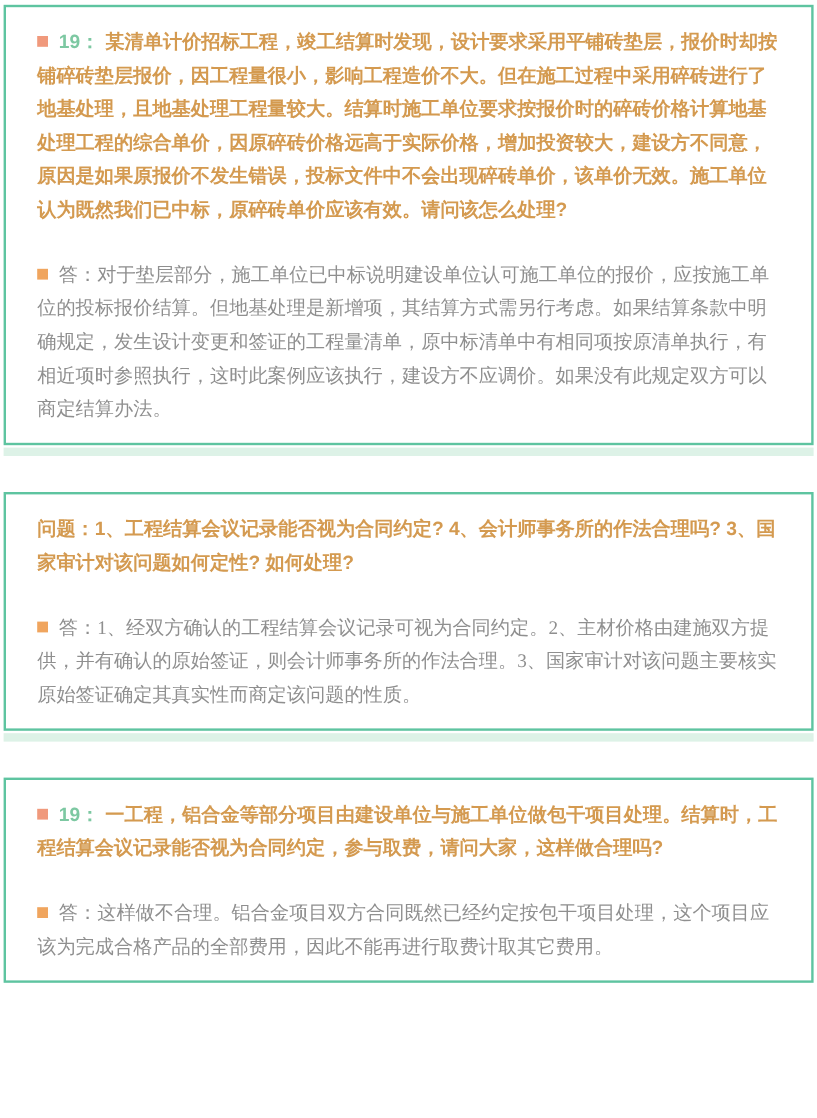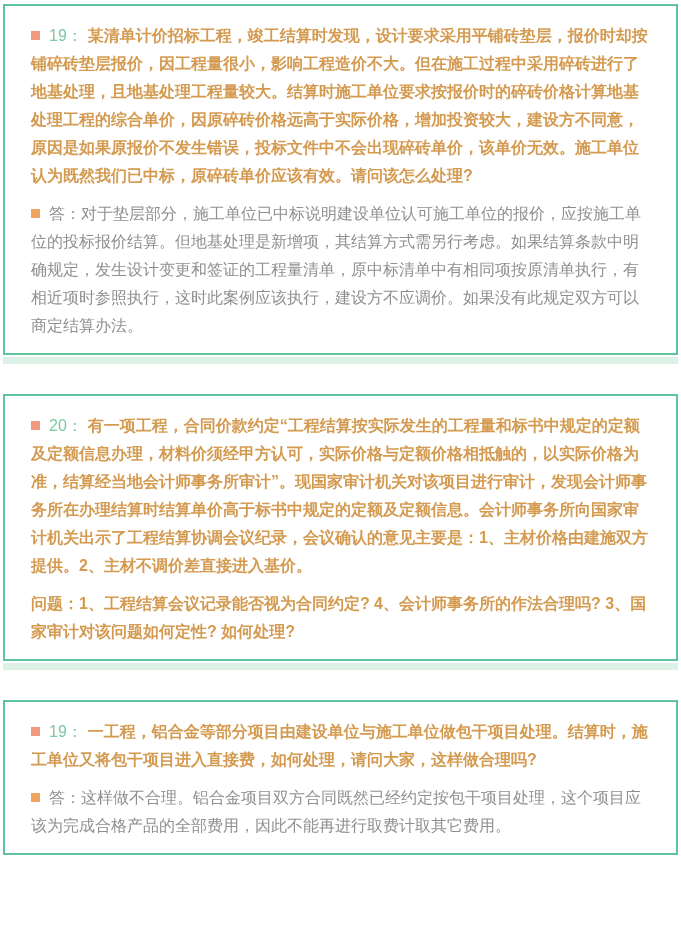--- a/index.html
+++ b/index.html
@@ -29,34 +29,35 @@
     height: 7px;
     background: #ddf2e7;
     margin-top: 2px;
   }
   p {
     margin: 0;
     font-size: 16px;
     line-height: 28px;
   }
   p + p {
-    margin-top: 10px;
+    margin-top: 26px;
+    font-family: Liberation Serif, serif;
   }
   .bullet {
     display: inline-block;
     width: 9px;
     height: 9px;
     margin-right: 9px;
     vertical-align: 1px;
   }
   .bullet-q { background: #f0997c; }
   .bullet-a { background: #f0a55e; }
   .num {
     color: #7dc8a2;
-    font-weight: normal;
+    font-weight: bold;
     margin-right: 5px;
   }
   .qtext, .subq {
     color: #d49a50;
     font-weight: bold;
   }
   .alabel, .atext {
     color: #8f8f8f;
     font-weight: normal;
   }
@@ -73,32 +74,32 @@
       </p>
       <p class="a">
         <span class="bullet bullet-a"></span><span class="alabel">答：</span><span class="atext">对于垫层部分，施工单位已中标说明建设单位认可施工单位的报价，应按施工单位的投标报价结算。但地基处理是新增项，其结算方式需另行考虑。如果结算条款中明确规定，发生设计变更和签证的工程量清单，原中标清单中有相同项按原清单执行，有相近项时参照执行，这时此案例应该执行，建设方不应调价。如果没有此规定双方可以商定结算办法。</span>
       </p>
     </div>
     <div class="card-shadow"></div>
   </section>
 
   <section class="card-wrap">
     <div class="card">
-      <p class="q">
-        <span class="bullet bullet-q"></span><span class="num">20：</span><span class="qtext">有一项工程，合同价款约定“工程结算按实际发生的工程量和标书中规定的定额及定额信息办理，材料价须经甲方认可，实际价格与定额价格相抵触的，以实际价格为准，结算经当地会计师事务所审计”。现国家审计机关对该项目进行审计，发现会计师事务所在办理结算时结算单价高于标书中规定的定额及定额信息。会计师事务所向国家审计机关出示了工程结算协调会议纪录，会议确认的意见主要是：1、主材价格由建施双方提供。2、主材不调价差直接进入基价。</span>
+      <p class="subq">问题：1、工程结算会议记录能否视为合同约定? 4、会计师事务所的作法合理吗? 3、国家审计对该问题如何定性? 如何处理?</p>
+      <p class="a">
+        <span class="bullet bullet-a"></span><span class="alabel">答：</span><span class="atext">1、经双方确认的工程结算会议记录可视为合同约定。2、主材价格由建施双方提供，并有确认的原始签证，则会计师事务所的作法合理。3、国家审计对该问题主要核实原始签证确定其真实性而商定该问题的性质。</span>
       </p>
-      <p class="subq">问题：1、工程结算会议记录能否视为合同约定? 4、会计师事务所的作法合理吗? 3、国家审计对该问题如何定性? 如何处理?</p>
     </div>
     <div class="card-shadow"></div>
   </section>
 
   <section class="card-wrap">
     <div class="card">
       <p class="q">
-        <span class="bullet bullet-q"></span><span class="num">19：</span><span class="qtext">一工程，铝合金等部分项目由建设单位与施工单位做包干项目处理。结算时，施工单位又将包干项目进入直接费，如何处理，请问大家，这样做合理吗?</span>
+        <span class="bullet bullet-q"></span><span class="num">19：</span><span class="qtext">一工程，铝合金等部分项目由建设单位与施工单位做包干项目处理。结算时，工程结算会议记录能否视为合同约定，参与取费，请问大家，这样做合理吗?</span>
       </p>
       <p class="a">
         <span class="bullet bullet-a"></span><span class="alabel">答：</span><span class="atext">这样做不合理。铝合金项目双方合同既然已经约定按包干项目处理，这个项目应该为完成合格产品的全部费用，因此不能再进行取费计取其它费用。</span>
       </p>
     </div>
 
   </section>
 
 </div>
 

